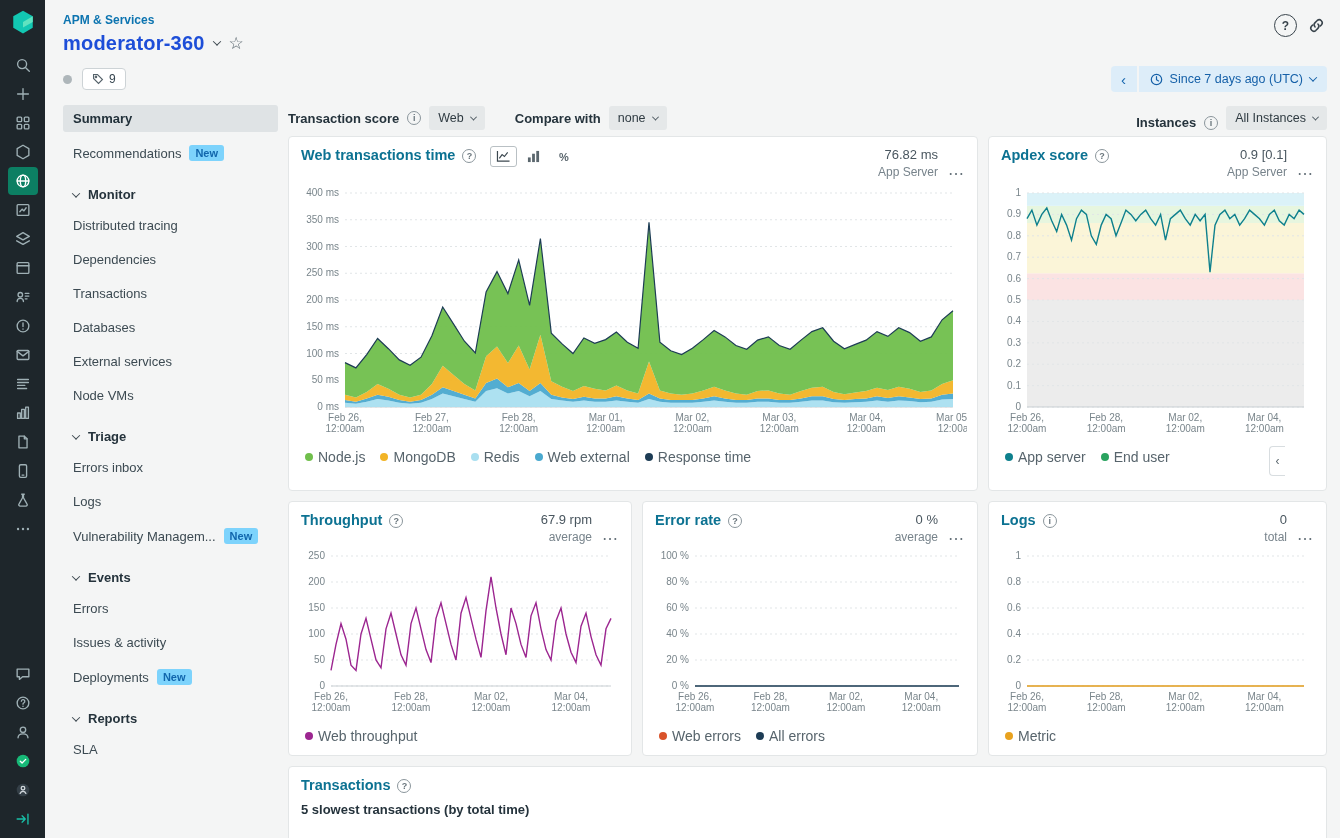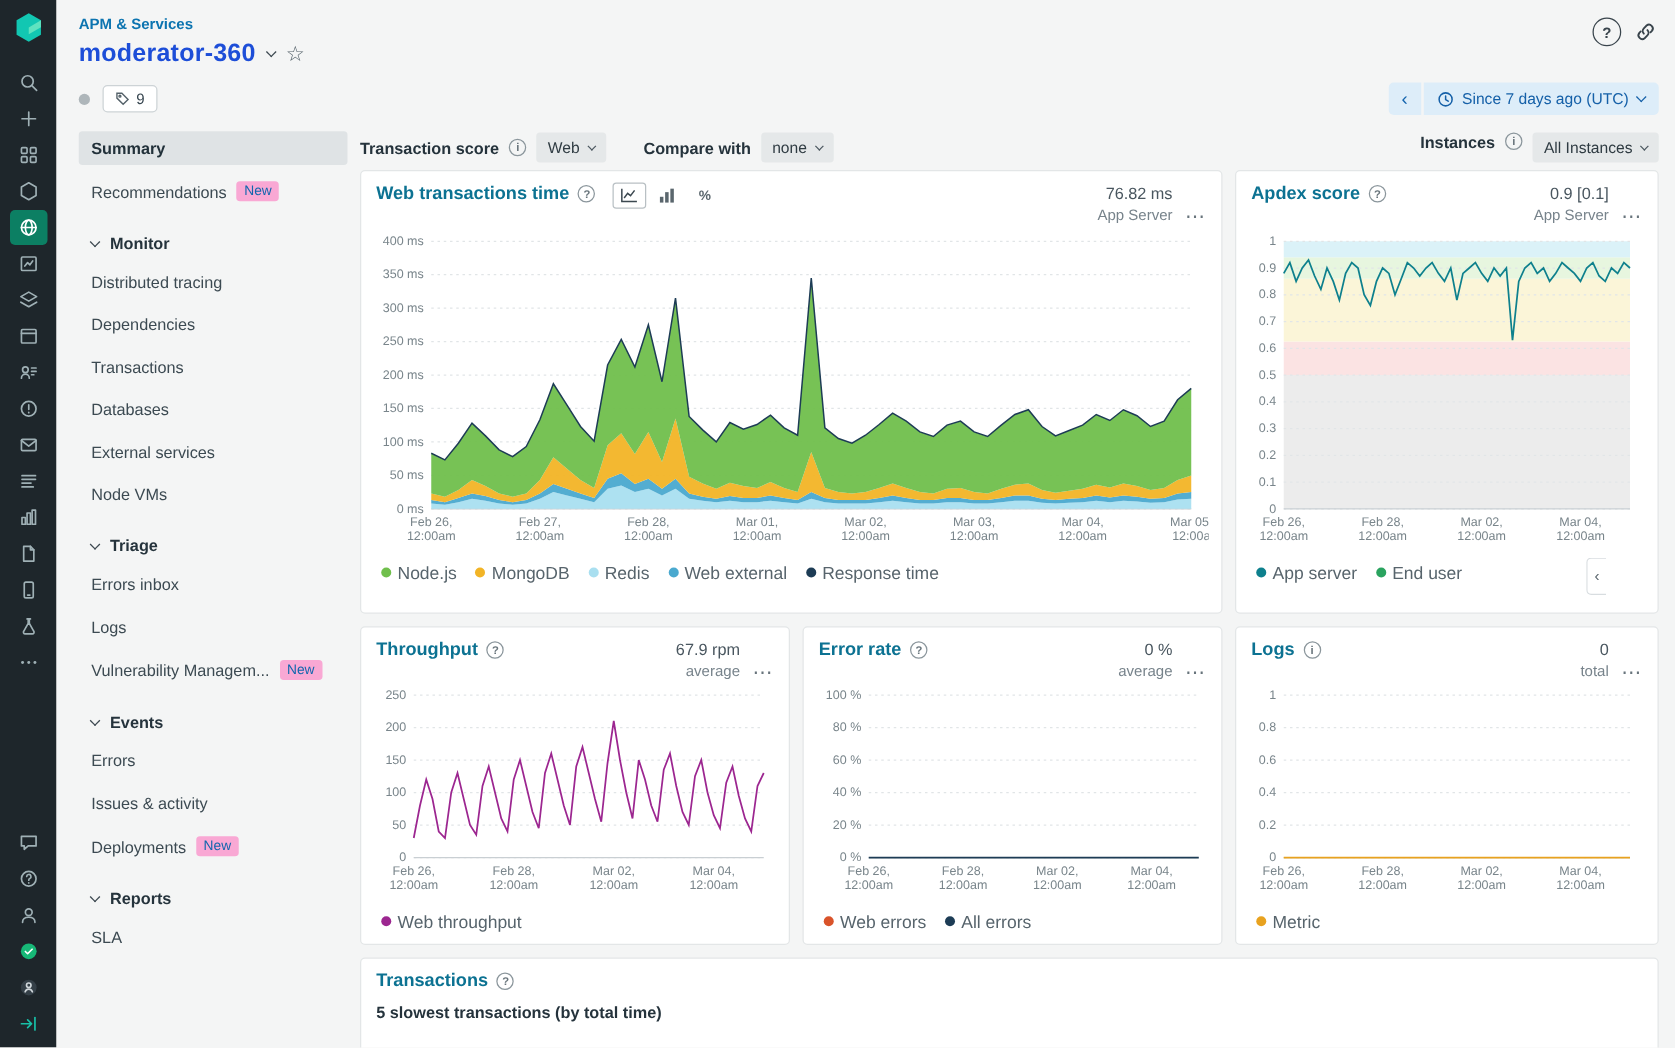--- a/index.html
+++ b/index.html
@@ -50,39 +50,39 @@
   .content { display:flex; height:741px; }
 
   
   aside { width:233px; padding:9px 0 0 18px; flex:0 0 auto; }
   .side-item { width:215px; padding:6px 10px; margin-bottom:7px; border-radius:3px; font-size:13px;
                color:#3c4a52; display:flex; align-items:center; cursor:pointer; }
   .side-item.selected { background:#dfe3e5; color:#22313a; font-weight:700; }
   .side-section { width:215px; margin:20px 0 10px; padding-left:10px; font-size:13px; font-weight:700;
                   color:#25333c; display:flex; align-items:center; gap:9px; cursor:pointer; }
   .side-section .chev { color:#3c4850; }
-  .badge { margin-left:8px; background:#f9a8d4; color:#1166ad; font-size:11px; font-weight:400;
+  .badge { margin-left:8px; background:#7dd3fc; color:#1166ad; font-size:11px; font-weight:700;
            padding:2px 6px; border-radius:3px; white-space:nowrap; }
 
   
   main { flex:1; padding:4px 13px 0 10px; }
   .filterbar { height:36px; display:flex; align-items:center; gap:8px; font-size:13px; color:#25333c; }
   .flabel { font-weight:700; }
   .iicon, .qicon { width:14px; height:14px; border:1.3px solid #8b969c; border-radius:50%; color:#68747b;
            display:inline-flex; align-items:center; justify-content:center; font-size:9px; font-weight:700; cursor:pointer; flex:0 0 auto; }
   .chip { background:#e5e8e9; border-radius:3px; padding:5px 9px; font-size:12.5px; color:#2f3b42;
           display:flex; align-items:center; gap:7px; cursor:pointer; font-weight:400; }
   .chip .chev { color:#4a565e; width:5px; height:5px; }
   .gap20 { width:14px; }
-  .f-right { margin-left:auto; display:flex; align-items:flex-start; gap:8px; }
+  .f-right { margin-left:auto; display:flex; align-items:flex-end; gap:8px; }
 
   .grid-row { display:flex; gap:10px; margin-bottom:10px; }
   .card { background:#fff; border:1px solid #e3e6e7; border-radius:4px; padding:10px 12px; position:relative; overflow:hidden; }
   .card-head { display:flex; align-items:flex-start; }
-  .card-title { font-size:14.5px; font-weight:700; color:#0c7292; display:flex; align-items:center; gap:7px; cursor:pointer; }
+  .card-title { font-size:14.5px; font-weight:700; color:#0c7292; display:flex; align-items:flex-end; gap:7px; cursor:pointer; }
   .head-right { margin-left:auto; display:flex; gap:10px; align-items:flex-end; }
   .val-block { text-align:right; }
   .val-block .val { font-size:13px; color:#49565f; }
   .val-block .sub { font-size:12px; color:#77838b; margin-top:3px; }
   .dots { color:#68747c; font-size:16px; line-height:10px; letter-spacing:1px; cursor:pointer; margin-top:2px; }
 
   .tgl-group { display:flex; gap:3px; margin-left:14px; margin-top:-1px; }
   .tgl { width:27px; height:21px; border-radius:3px; display:flex; align-items:center; justify-content:center;
          color:#5a666d; cursor:pointer; border:1px solid transparent; font-size:11px; font-weight:700; }
   .tgl.selected { border-color:#b9c0c4; background:#fff; }

